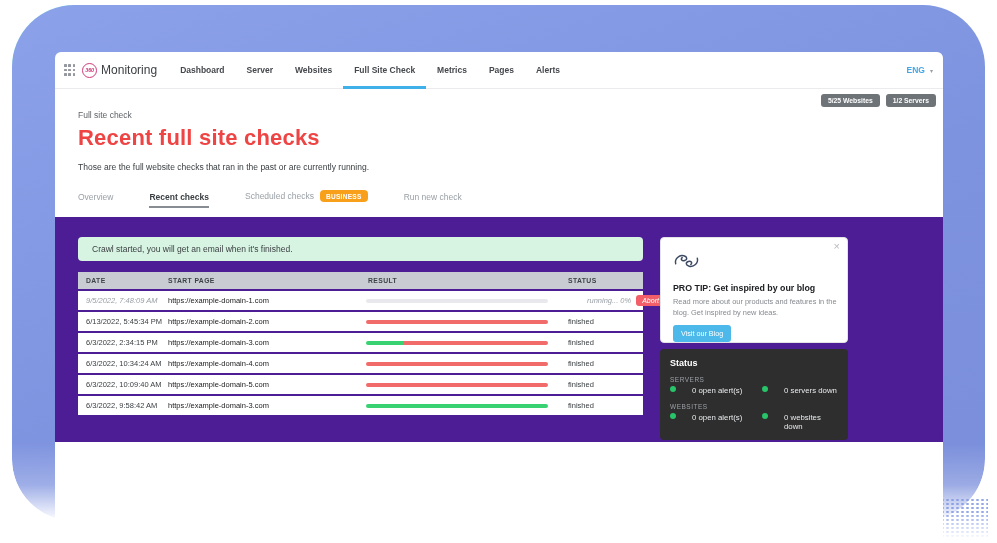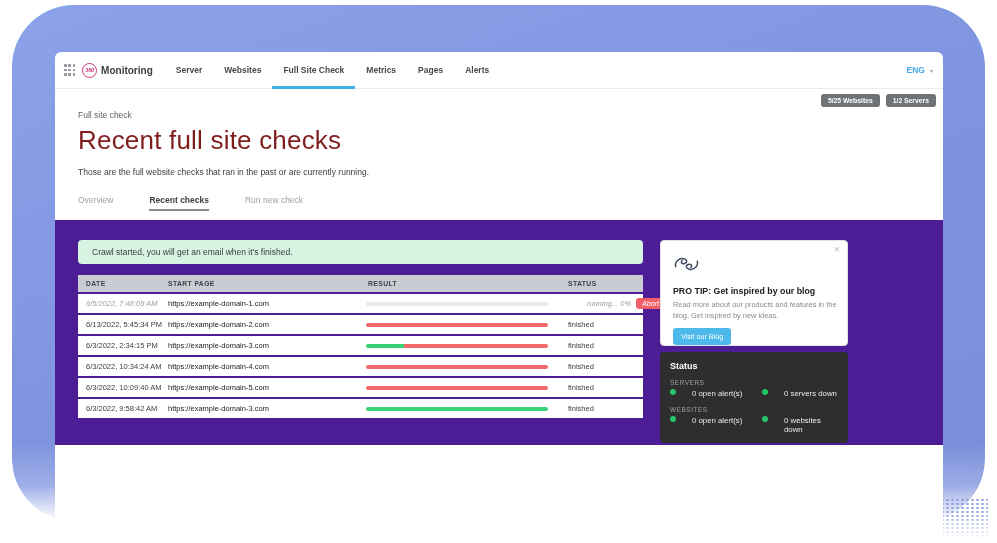--- a/index.html
+++ b/index.html
@@ -25,35 +25,35 @@
           border-radius:6px 6px 0 0;}
 
   
   .navbar{height:36px;display:flex;align-items:center;padding:0 10px 0 6px;border-bottom:1px solid #ebebee;}
   .apps-icon{display:grid;grid-template-columns:repeat(3,2.5px);grid-gap:1.8px;margin:0 7px 0 3px;cursor:pointer;}
   .apps-icon i{width:2.5px;height:2.5px;background:#94979d;border-radius:.5px;}
   .logo{display:flex;align-items:center;gap:4px;}
   .logo-circle{width:15px;height:15px;border:1.5px solid #cf3a7a;border-radius:50%;box-sizing:border-box;
                color:#cf3a7a;font-size:5.5px;font-style:italic;font-weight:bold;
                display:flex;align-items:center;justify-content:center;letter-spacing:-.2px;}
-  .logo-text{font-size:10px;color:#3c4043;font-weight:bold;}
+  .logo-text{font-size:12px;color:#3c4043;}
   .nav-menu{display:flex;align-items:stretch;height:100%;margin-left:12px;}
   .nav-item{font-size:8.5px;font-weight:700;color:#45484d;padding:0 11px;display:flex;align-items:center;
             position:relative;cursor:pointer;white-space:nowrap;}
   .nav-item.active::after{content:"";position:absolute;left:0;right:0;bottom:-1px;height:3px;background:#3fb0e8;}
   .lang{margin-left:auto;display:flex;align-items:center;gap:5px;cursor:pointer;}
   .lang-label{font-size:8.5px;font-weight:700;color:#46a7e5;}
   .lang-caret{font-size:6px;color:#9aa0a6;}
 
   
   .page{padding:0 23px;position:relative;}
   .badges{position:absolute;top:5px;right:7px;display:flex;gap:6px;}
   .badge{background:#6e7378;color:#fff;font-size:6.8px;font-weight:700;padding:3px 7px;border-radius:3px;}
   .breadcrumb{padding-top:21px;font-size:8.5px;color:#5f6368;}
-  .page-title{margin:5px 0 0;font-size:26px;font-weight:400;color:#7f1d1d;letter-spacing:.2px;}
+  .page-title{margin:5px 0 0;font-size:22px;font-weight:700;color:#ef4444;letter-spacing:.2px;}
   .desc{margin:11px 0 0;font-size:8.5px;color:#3c4043;}
   .tabs{margin-top:18px;display:flex;gap:36px;align-items:flex-end;}
   .tab{font-size:8.5px;color:#9aa0a6;display:flex;align-items:center;gap:6px;padding-bottom:4px;cursor:pointer;
        border-bottom:2px solid transparent;}
   .tab.active{color:#3c4043;font-weight:700;border-bottom-color:#878d93;}
   .tab-badge{background:#f9a01b;color:#fff;font-size:6.5px;font-weight:700;padding:2.5px 6px;border-radius:4px;letter-spacing:.3px;}
 
   
   .section{margin-top:9px;background:#4c1d95;height:205px;overflow:hidden;padding:20px 0 0 23px;
            display:flex;align-items:flex-start;}
@@ -120,20 +120,21 @@
           <i></i>
           <i></i>
           <i></i>
           <i></i>
       </span>
       <span class="logo">
         <span class="logo-circle">360</span>
         <span class="logo-text">Monitoring</span>
       </span>
       <nav class="nav-menu">
+          <span class="nav-item">Dashboard</span>
           <span class="nav-item">Server</span>
           <span class="nav-item">Websites</span>
           <span class="nav-item active">Full Site Check</span>
           <span class="nav-item">Metrics</span>
           <span class="nav-item">Pages</span>
           <span class="nav-item">Alerts</span>
         </nav>
       <span class="lang">
         <span class="lang-label">ENG</span>
         <span class="lang-caret">▾</span>
@@ -149,20 +150,24 @@
       <h1 class="page-title">Recent full site checks</h1>
       <p class="desc">Those are the full website checks that ran in the past or are currently running.</p>
       <div class="tabs">
           <span class="tab">
             <span>Overview</span>
           </span>
           <span class="tab active">
             <span>Recent checks</span>
           </span>
           <span class="tab">
+            <span>Scheduled checks</span>
+            <span class="tab-badge">BUSINESS</span>
+          </span>
+          <span class="tab">
             <span>Run new check</span>
           </span>
         </div>
     </div>
 
     <div class="section">
       <div class="main-col">
         <div class="alert">Crawl started, you will get an email when it's finished.</div>
         <div class="table">
           <div class="thead">

